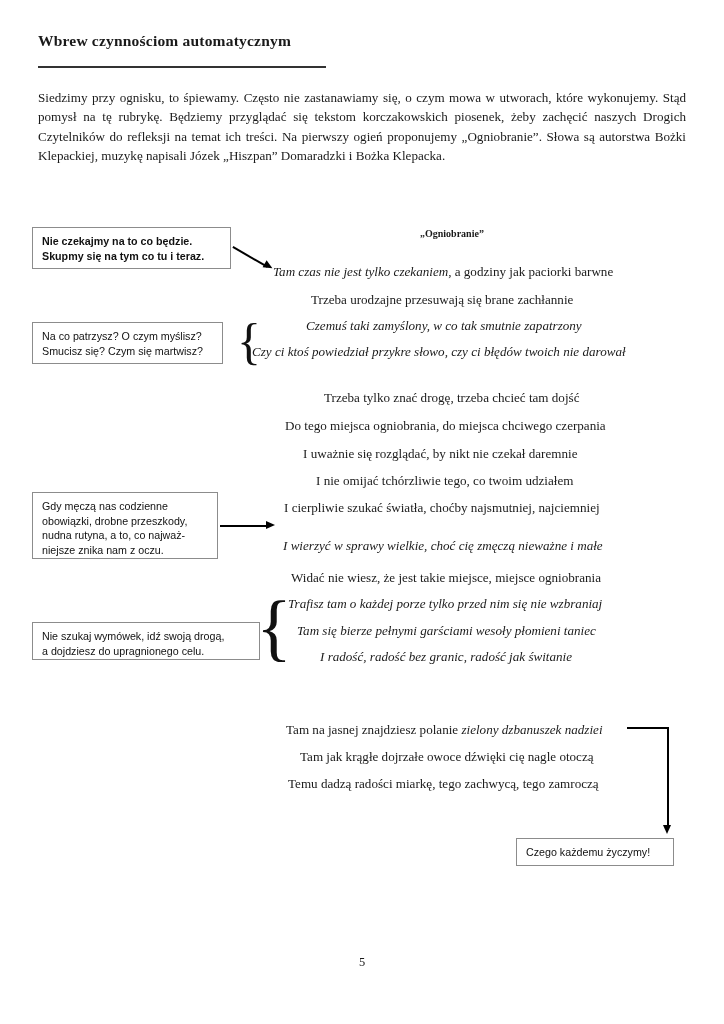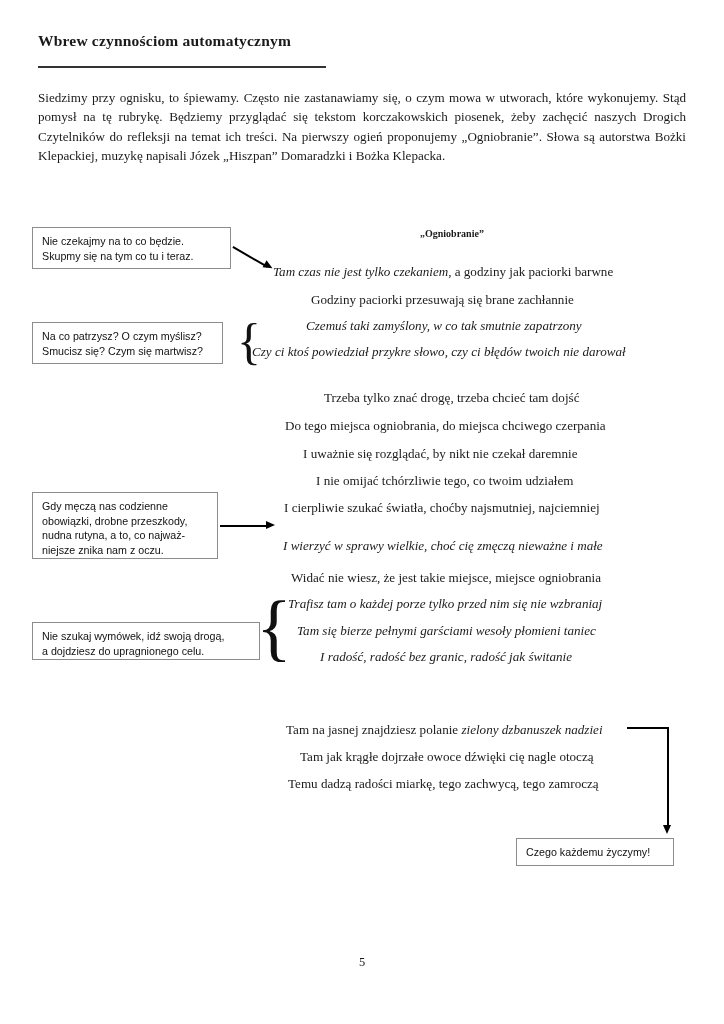--- a/index.html
+++ b/index.html
@@ -138,21 +138,21 @@
   <div id="title">Wbrew czynnościom automatycznym</div>
   <div id="title-rule"></div>
 
   <div id="intro">Siedzimy przy ognisku, to śpiewamy. Często nie zastanawiamy się, o czym mowa w utworach, które wykonujemy. Stąd pomysł na tę rubrykę. Będziemy przyglądać się tekstom korczakowskich piosenek, żeby zachęcić naszych Drogich Czytelników do refleksji na temat ich treści. Na pierwszy ogień proponujemy „Ogniobranie”. Słowa są autorstwa Bożki Klepackiej, muzykę napisali Józek „Hiszpan” Domaradzki i Bożka Klepacka.</div>
 
   <div class="poem-title" style="left:420px; top:228px;">„Ogniobranie”</div>
 
   <div class="pline" style="left:273px; top:264px;">
     <span class="ital">Tam czas nie jest tylko czekaniem</span><span>, a godziny jak paciorki barwne</span>
   </div>
-  <div class="pline" style="left:311px; top:292px;">Godziny paciorki przesuwają się brane zachłannie</div>
+  <div class="pline" style="left:311px; top:292px;">Trzeba urodzajne przesuwają się brane zachłannie</div>
   <div class="pline ital" style="left:306px; top:318px;">Czemuś taki zamyślony, w co tak smutnie zapatrzony</div>
   <div class="pline ital" style="left:252px; top:344px;">Czy ci ktoś powiedział przykre słowo, czy ci błędów twoich nie darował</div>
 
   <div class="pline" style="left:324px; top:390px;">Trzeba tylko znać drogę, trzeba chcieć tam dojść</div>
   <div class="pline" style="left:285px; top:418px;">Do tego miejsca ogniobrania, do miejsca chciwego czerpania</div>
   <div class="pline" style="left:303px; top:446px;">I uważnie się rozglądać, by nikt nie czekał daremnie</div>
   <div class="pline" style="left:316px; top:473px;">I nie omijać tchórzliwie tego, co twoim udziałem</div>
   <div class="pline" style="left:284px; top:500px;">I cierpliwie szukać światła, choćby najsmutniej, najciemniej</div>
   <div class="pline ital" style="left:283px; top:526px;margin-top:12px;">I wierzyć w sprawy wielkie, choć cię zmęczą nieważne i małe</div>
 
@@ -160,21 +160,21 @@
   <div class="pline ital" style="left:288px; top:596px;">Trafisz tam o każdej porze tylko przed nim się nie wzbraniaj</div>
   <div class="pline ital" style="left:297px; top:623px;">Tam się bierze pełnymi garściami wesoły płomieni taniec</div>
   <div class="pline ital" style="left:320px; top:649px;">I radość, radość bez granic, radość jak świtanie</div>
 
   <div class="pline" style="left:286px; top:722px;">
     <span>Tam na jasnej znajdziesz polanie </span><span class="ital">zielony dzbanuszek nadziei</span>
   </div>
   <div class="pline" style="left:300px; top:749px;">Tam jak krągłe dojrzałe owoce dźwięki cię nagle otoczą</div>
   <div class="pline" style="left:288px; top:776px;">Temu dadzą radości miarkę, tego zachwycą, tego zamroczą</div>
 
-  <div class="callout" style="left:32px; top:227px; width:199px; height:42px;">Nie czekajmy na to co będzie.
+  <div class="callout" style="left:32px; top:227px; width:199px; height:42px;font-weight:bold;">Nie czekajmy na to co będzie.
 Skupmy się na tym co tu i teraz.</div>
 
   <div class="arrow-line" style="left:233px; top:246px; width:40px; transform:rotate(30deg);"></div>
   <div class="arrow-head right" style="left:264px; top:262px; transform:rotate(30deg);"></div>
 
   <div class="callout" style="left:32px; top:322px; width:191px; height:42px;">Na co patrzysz? O czym myślisz?
 Smucisz się? Czym się martwisz?</div>
 
   <div class="brace" style="left:241px; top:313px; width:16px; height:56px; font-size:50px;">
     <span>{</span>

